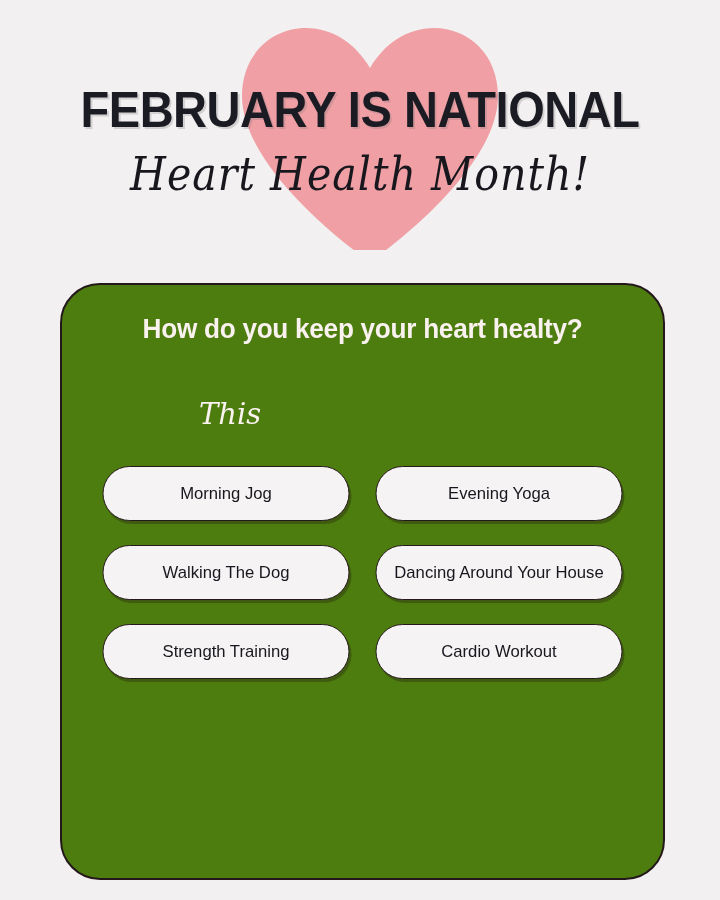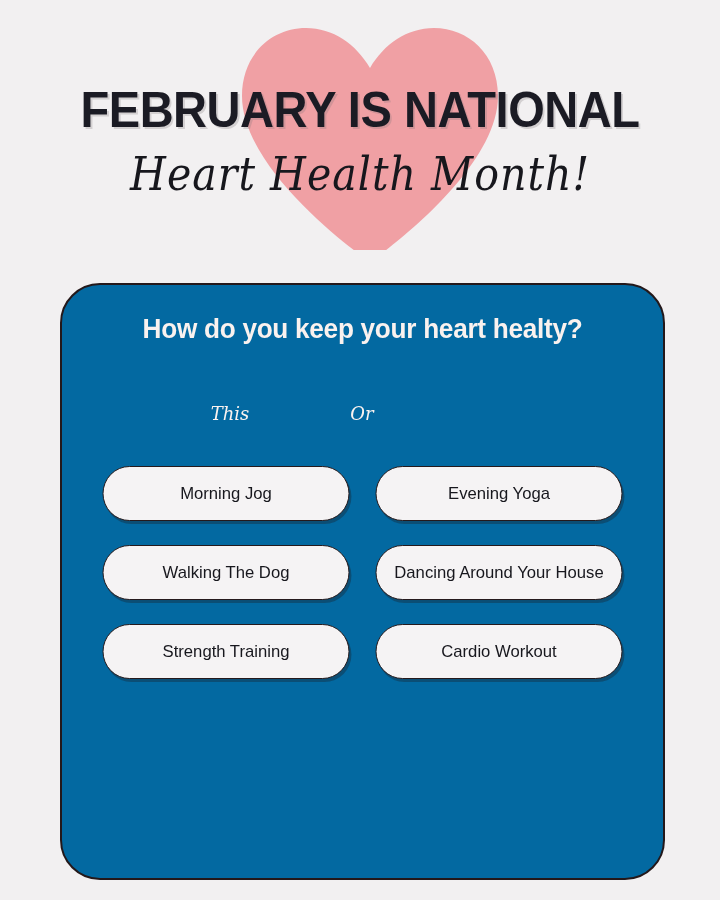--- a/index.html
+++ b/index.html
@@ -72,21 +72,21 @@
   }
 
   
   #quiz-card {
     position: absolute;
     left: 60px;
     top: 283px;
     width: 605px;
     height: 597px;
     box-sizing: border-box;
-    background: #0369a1;
+    background: #4d7c0f;
     border: 2px solid #24181a;
     border-radius: 40px;
   }
 
   #card-heading {
     position: absolute;
     left: 0;
     top: 27px;
     width: 601px;
     text-align: center;
@@ -107,21 +107,21 @@
     width: 601px;
     height: 34px;
   }
   .column-label {
     position: absolute;
     top: 0;
     width: 120px;
     text-align: center;
     font-family: "DejaVu Serif", serif;
     font-style: italic;
-    font-size: 18px;
+    font-size: 29px;
     line-height: 34px;
     color: #fbf3f0;
   }
   #label-this { left: 108px; }
   #label-or   { left: 240px; }
   #label-that { left: 372px; }
 
   
   #options-grid {
     position: absolute;
@@ -172,21 +172,20 @@
   <div id="hero-subtitle">Heart Health Month!</div>
 
 </div>
 
 <div id="quiz-card">
 
   <div id="card-heading">How do you keep your heart healty?</div>
 
   <div id="column-labels">
     <div class="column-label" id="label-this">This</div>
-    <div class="column-label" id="label-or">Or</div>
   </div>
 
   <div id="options-grid">
 
     <div class="option-row">
       <div class="option-pill">Morning Jog</div>
       <div class="option-pill">Evening Yoga</div>
     </div>
 
 

